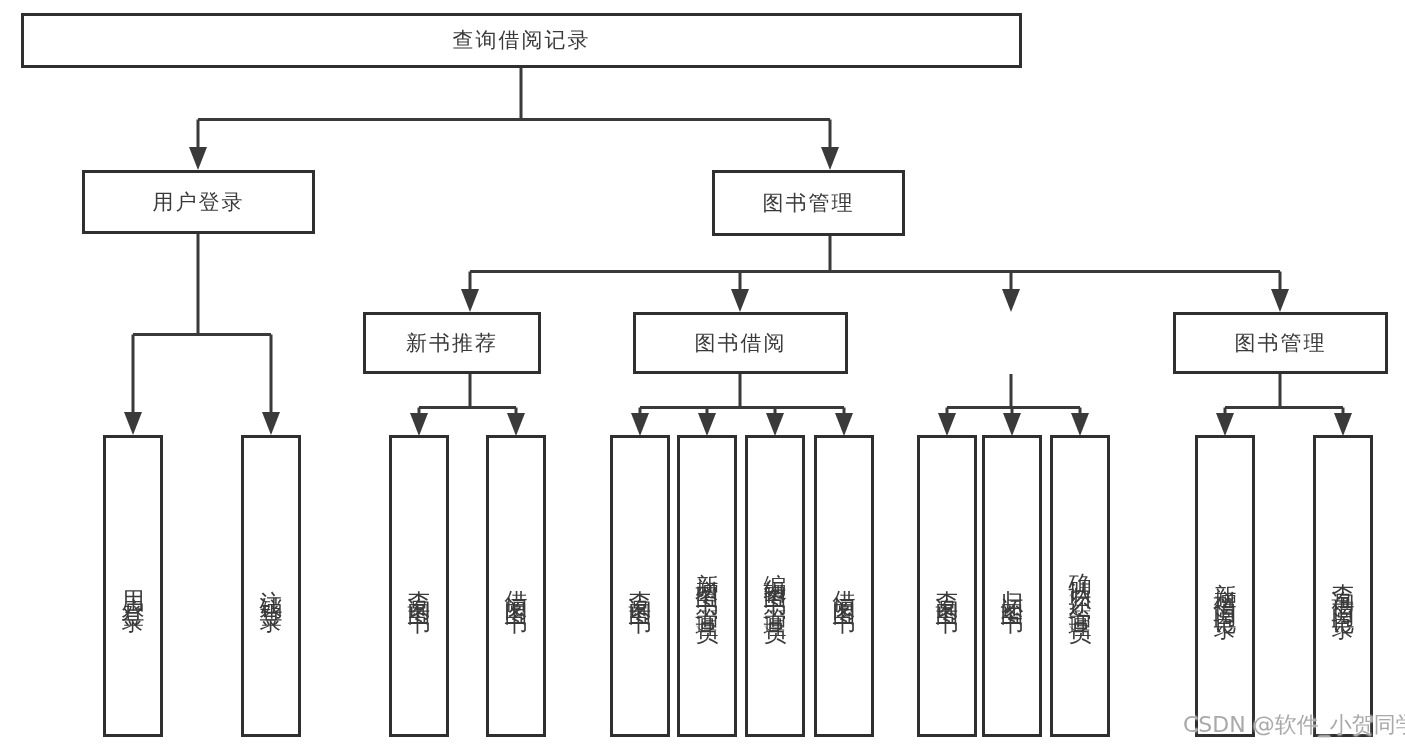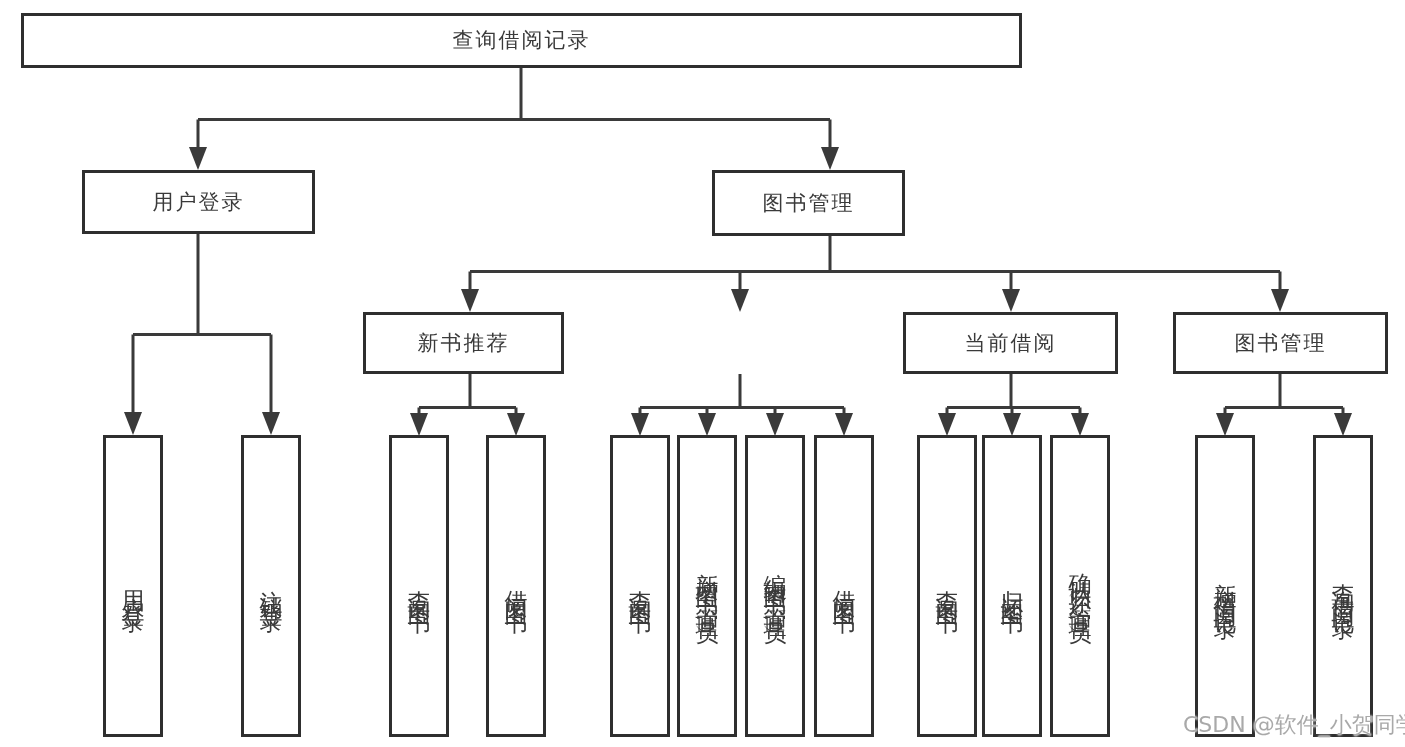--- a/index.html
+++ b/index.html
@@ -115,22 +115,22 @@
       <polygon points="1216,413 1234,413 1225,436"></polygon>
       <polygon points="1334,413 1352,413 1343,436"></polygon>
     </g>
   </svg>
 
   <div class="hnode" style="left:21px; top:13px; width:1001px; height:55px;">查询借阅记录</div>
 
   <div class="hnode" style="left:82px; top:170px; width:233px; height:64px;">用户登录</div>
   <div class="hnode" style="left:712px; top:170px; width:193px; height:66px;">图书管理</div>
 
-  <div class="hnode" style="left:363px; top:312px; width:201px; height:62px;">新书推荐</div>
-  <div class="hnode" style="left:903px; top:312px; width:215px; height:62px;">当前借阅</div>
+  <div class="hnode" style="left:363px; top:312px; width:178px; height:62px;">新书推荐</div>
+  <div class="hnode" style="left:633px; top:312px; width:215px; height:62px;">图书借阅</div>
   <div class="hnode" style="left:1173px; top:312px; width:215px; height:62px;">图书管理</div>
 
   <div class="leaf" style="left:103px;">用户登录</div>
   <div class="leaf" style="left:241px;">注销登录</div>
   <div class="leaf" style="left:389px;">查询图书</div>
   <div class="leaf" style="left:486px;">借阅图书</div>
   <div class="leaf" style="left:610px;">查询图书</div>
   <div class="leaf" style="left:677px;">新增图书（管理员）</div>
   <div class="leaf" style="left:745px;">编辑图书（管理员）</div>
   <div class="leaf" style="left:814px;">借阅图书</div>

